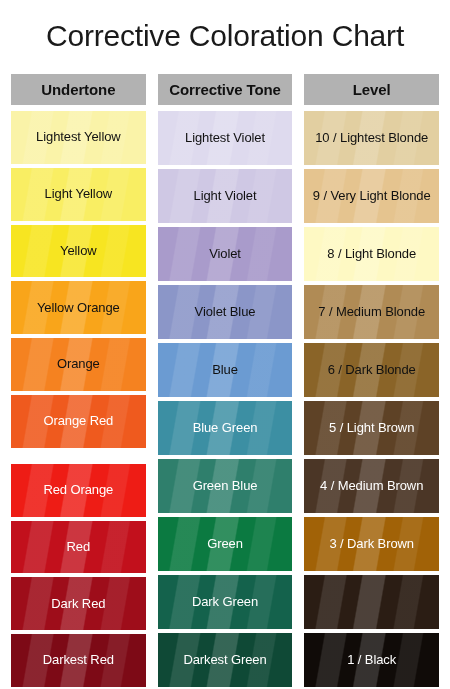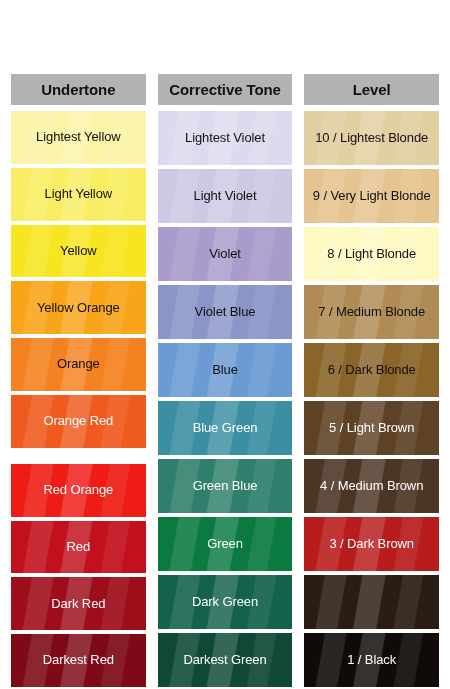--- a/index.html
+++ b/index.html
@@ -104,20 +104,21 @@
     line-height: 1.1;
   }
   .swatch.light .label { color: #111111; }
   .swatch.dark  .label { color: #ffffff; }
 </style>
 </head>
 <body>
 
 <div id="chart-root">
 
+  <div class="page-title">Corrective Coloration Chart</div>
 
   <div class="grid">
 
     <div class="header-row">
       <div class="col" style="display:flex;flex-direction:row;gap:12px;">
         <div class="col-header">Undertone</div>
         <div class="col-header">Corrective Tone</div>
         <div class="col-header">Level</div>
       </div>
     </div>
@@ -229,21 +230,21 @@
             <div class="label">6 / Dark Blonde</div>
           </div>
           <div class="swatch dark" style="background: rgb(94, 66, 38);">
             <div class="bands" style="background: linear-gradient(100deg, rgba(255, 255, 255, 0) 0%, rgba(255, 255, 255, 0) 14%, rgba(255, 255, 255, 0.11) 15%, rgba(255, 255, 255, 0.11) 29%, rgba(255, 255, 255, 0) 30%, rgba(255, 255, 255, 0) 40%, rgba(255, 255, 255, 0.16) 41%, rgba(255, 255, 255, 0.16) 56%, rgba(255, 255, 255, 0) 57%, rgba(255, 255, 255, 0) 68%, rgba(255, 255, 255, 0.08) 69%, rgba(255, 255, 255, 0.08) 82%, rgba(255, 255, 255, 0) 83%, rgba(255, 255, 255, 0) 100%);"></div>
             <div class="label">5 / Light Brown</div>
           </div>
           <div class="swatch dark" style="background: rgb(75, 54, 38);">
             <div class="bands" style="background: linear-gradient(100deg, rgba(255, 255, 255, 0) 0%, rgba(255, 255, 255, 0) 14%, rgba(255, 255, 255, 0.11) 15%, rgba(255, 255, 255, 0.11) 29%, rgba(255, 255, 255, 0) 30%, rgba(255, 255, 255, 0) 40%, rgba(255, 255, 255, 0.16) 41%, rgba(255, 255, 255, 0.16) 56%, rgba(255, 255, 255, 0) 57%, rgba(255, 255, 255, 0) 68%, rgba(255, 255, 255, 0.08) 69%, rgba(255, 255, 255, 0.08) 82%, rgba(255, 255, 255, 0) 83%, rgba(255, 255, 255, 0) 100%);"></div>
             <div class="label">4 / Medium Brown</div>
           </div>
-          <div class="swatch dark" style="background: #b91c1c;">
+          <div class="swatch dark" style="background: #a16207;">
             <div class="bands" style="background: linear-gradient(100deg, rgba(255, 255, 255, 0) 0%, rgba(255, 255, 255, 0) 14%, rgba(255, 255, 255, 0.11) 15%, rgba(255, 255, 255, 0.11) 29%, rgba(255, 255, 255, 0) 30%, rgba(255, 255, 255, 0) 40%, rgba(255, 255, 255, 0.16) 41%, rgba(255, 255, 255, 0.16) 56%, rgba(255, 255, 255, 0) 57%, rgba(255, 255, 255, 0) 68%, rgba(255, 255, 255, 0.08) 69%, rgba(255, 255, 255, 0.08) 82%, rgba(255, 255, 255, 0) 83%, rgba(255, 255, 255, 0) 100%);"></div>
             <div class="label">3 / Dark Brown</div>
           </div>
           <div class="swatch dark" style="background: rgb(43, 29, 20);">
             <div class="bands" style="background: linear-gradient(100deg, rgba(255, 255, 255, 0) 0%, rgba(255, 255, 255, 0) 14%, rgba(255, 255, 255, 0.11) 15%, rgba(255, 255, 255, 0.11) 29%, rgba(255, 255, 255, 0) 30%, rgba(255, 255, 255, 0) 40%, rgba(255, 255, 255, 0.16) 41%, rgba(255, 255, 255, 0.16) 56%, rgba(255, 255, 255, 0) 57%, rgba(255, 255, 255, 0) 68%, rgba(255, 255, 255, 0.08) 69%, rgba(255, 255, 255, 0.08) 82%, rgba(255, 255, 255, 0) 83%, rgba(255, 255, 255, 0) 100%);"></div>
           </div>
           <div class="swatch dark" style="background: rgb(16, 11, 8);">
             <div class="bands" style="background: linear-gradient(100deg, rgba(255, 255, 255, 0) 0%, rgba(255, 255, 255, 0) 14%, rgba(255, 255, 255, 0.11) 15%, rgba(255, 255, 255, 0.11) 29%, rgba(255, 255, 255, 0) 30%, rgba(255, 255, 255, 0) 40%, rgba(255, 255, 255, 0.16) 41%, rgba(255, 255, 255, 0.16) 56%, rgba(255, 255, 255, 0) 57%, rgba(255, 255, 255, 0) 68%, rgba(255, 255, 255, 0.08) 69%, rgba(255, 255, 255, 0.08) 82%, rgba(255, 255, 255, 0) 83%, rgba(255, 255, 255, 0) 100%);"></div>
             <div class="label">1 / Black</div>
           </div>

